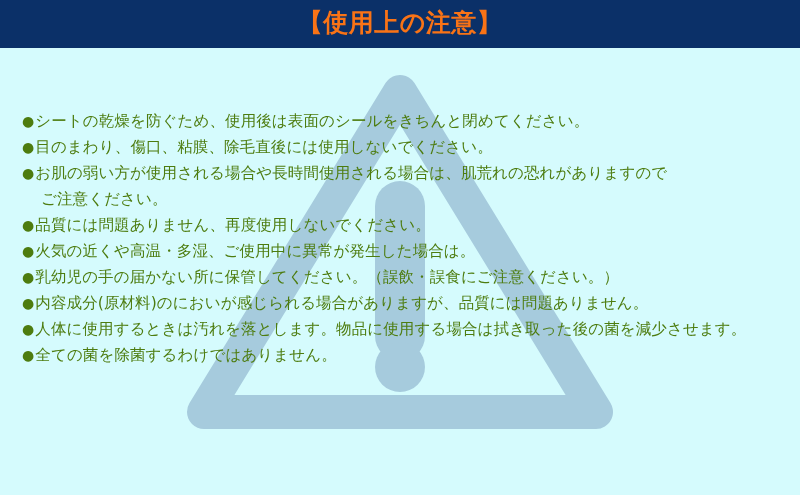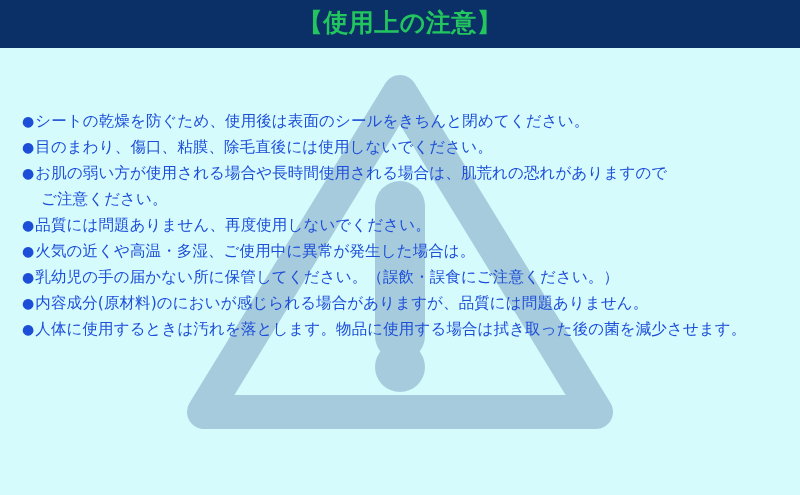--- a/index.html
+++ b/index.html
@@ -61,40 +61,40 @@
   
   #notice-list {
     position: absolute;
     left: 22px;
     top: 108px;
     width: 760px;
   }
   .notice-line {
     font-size: 15.5px;
     line-height: 26px;
-    color: #1d4ed8;
+    color: #4d7c0f;
     white-space: nowrap;
     letter-spacing: 0.1px;
     font-weight: 500;
   }
   .notice-line .bullet {
     font-size: 14px;
     padding-right: 1px;
   }
   .notice-line.cont {
     padding-left: 19px;
   }
 </style>
 </head>
 <body>
 
 <div id="panel" style="background: rgb(213, 251, 253);">
 
   <div id="header-band" style="background: rgb(11, 48, 104);">
-    <div id="header-title" style="color: #22c55e;">【使用上の注意】</div>
+    <div id="header-title" style="color: #f97316;">【使用上の注意】</div>
   </div>
 
   <svg id="watermark" viewBox="0 0 800 400" xmlns="http://www.w3.org/2000/svg" aria-hidden="true">
     <g id="wm-group">
       <path id="wm-triangle" d="M400 52 L596 372 L204 372 Z" fill="none" stroke="#a6cbdd" stroke-width="34" stroke-linejoin="round" stroke-linecap="round"></path>
       <path id="wm-bang-bar" d="M400 166 L400 296" stroke="#a6cbdd" stroke-width="50" stroke-linecap="round" fill="none"></path>
       <circle id="wm-bang-dot" cx="400" cy="327" r="25" fill="#a6cbdd"></circle>
     </g>
   </svg>
 
@@ -119,15 +119,18 @@
     </div>
     <div class="notice-line">
       <span class="bullet">●</span><span>乳幼児の手の届かない所に保管してください。（誤飲・誤食にご注意ください。）</span>
     </div>
     <div class="notice-line">
       <span class="bullet">●</span><span>内容成分(原材料)のにおいが感じられる場合がありますが、品質には問題ありません。</span>
     </div>
     <div class="notice-line">
       <span class="bullet">●</span><span>人体に使用するときは汚れを落とします。物品に使用する場合は拭き取った後の菌を減少させます。</span>
     </div>
+    <div class="notice-line">
+      <span class="bullet">●</span><span>全ての菌を除菌するわけではありません。</span>
+    </div>
   </div>
 
 </div>
 
 </body></html>

